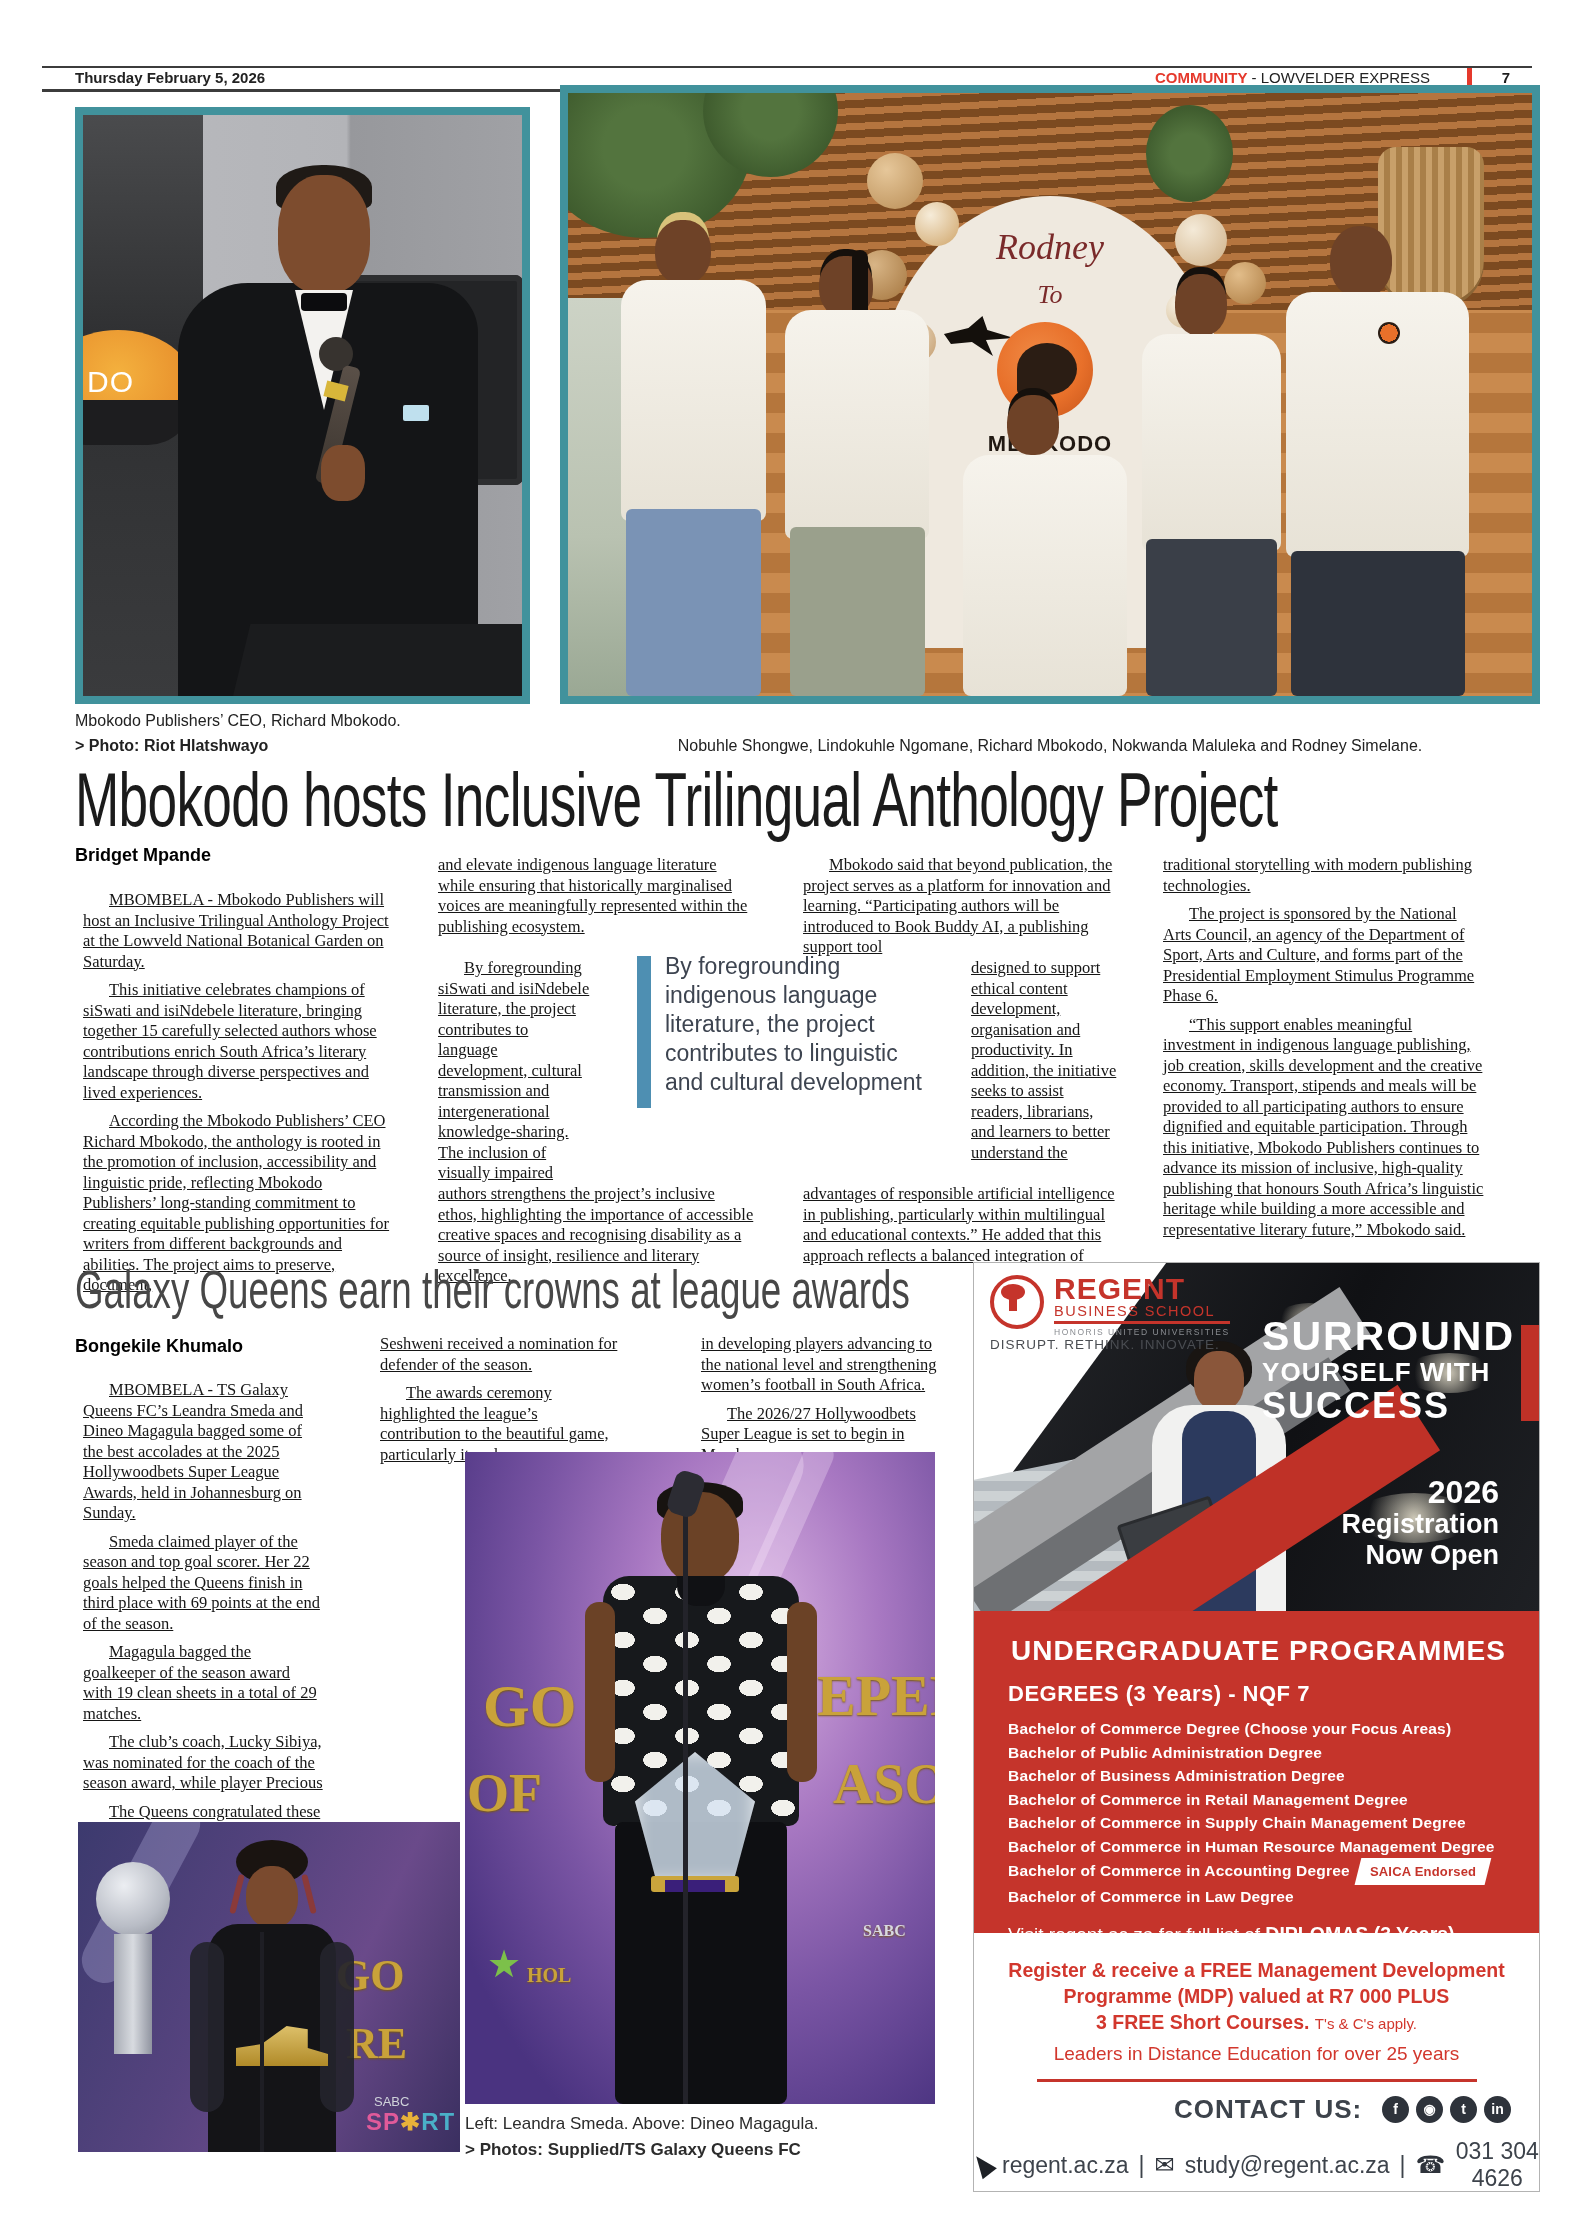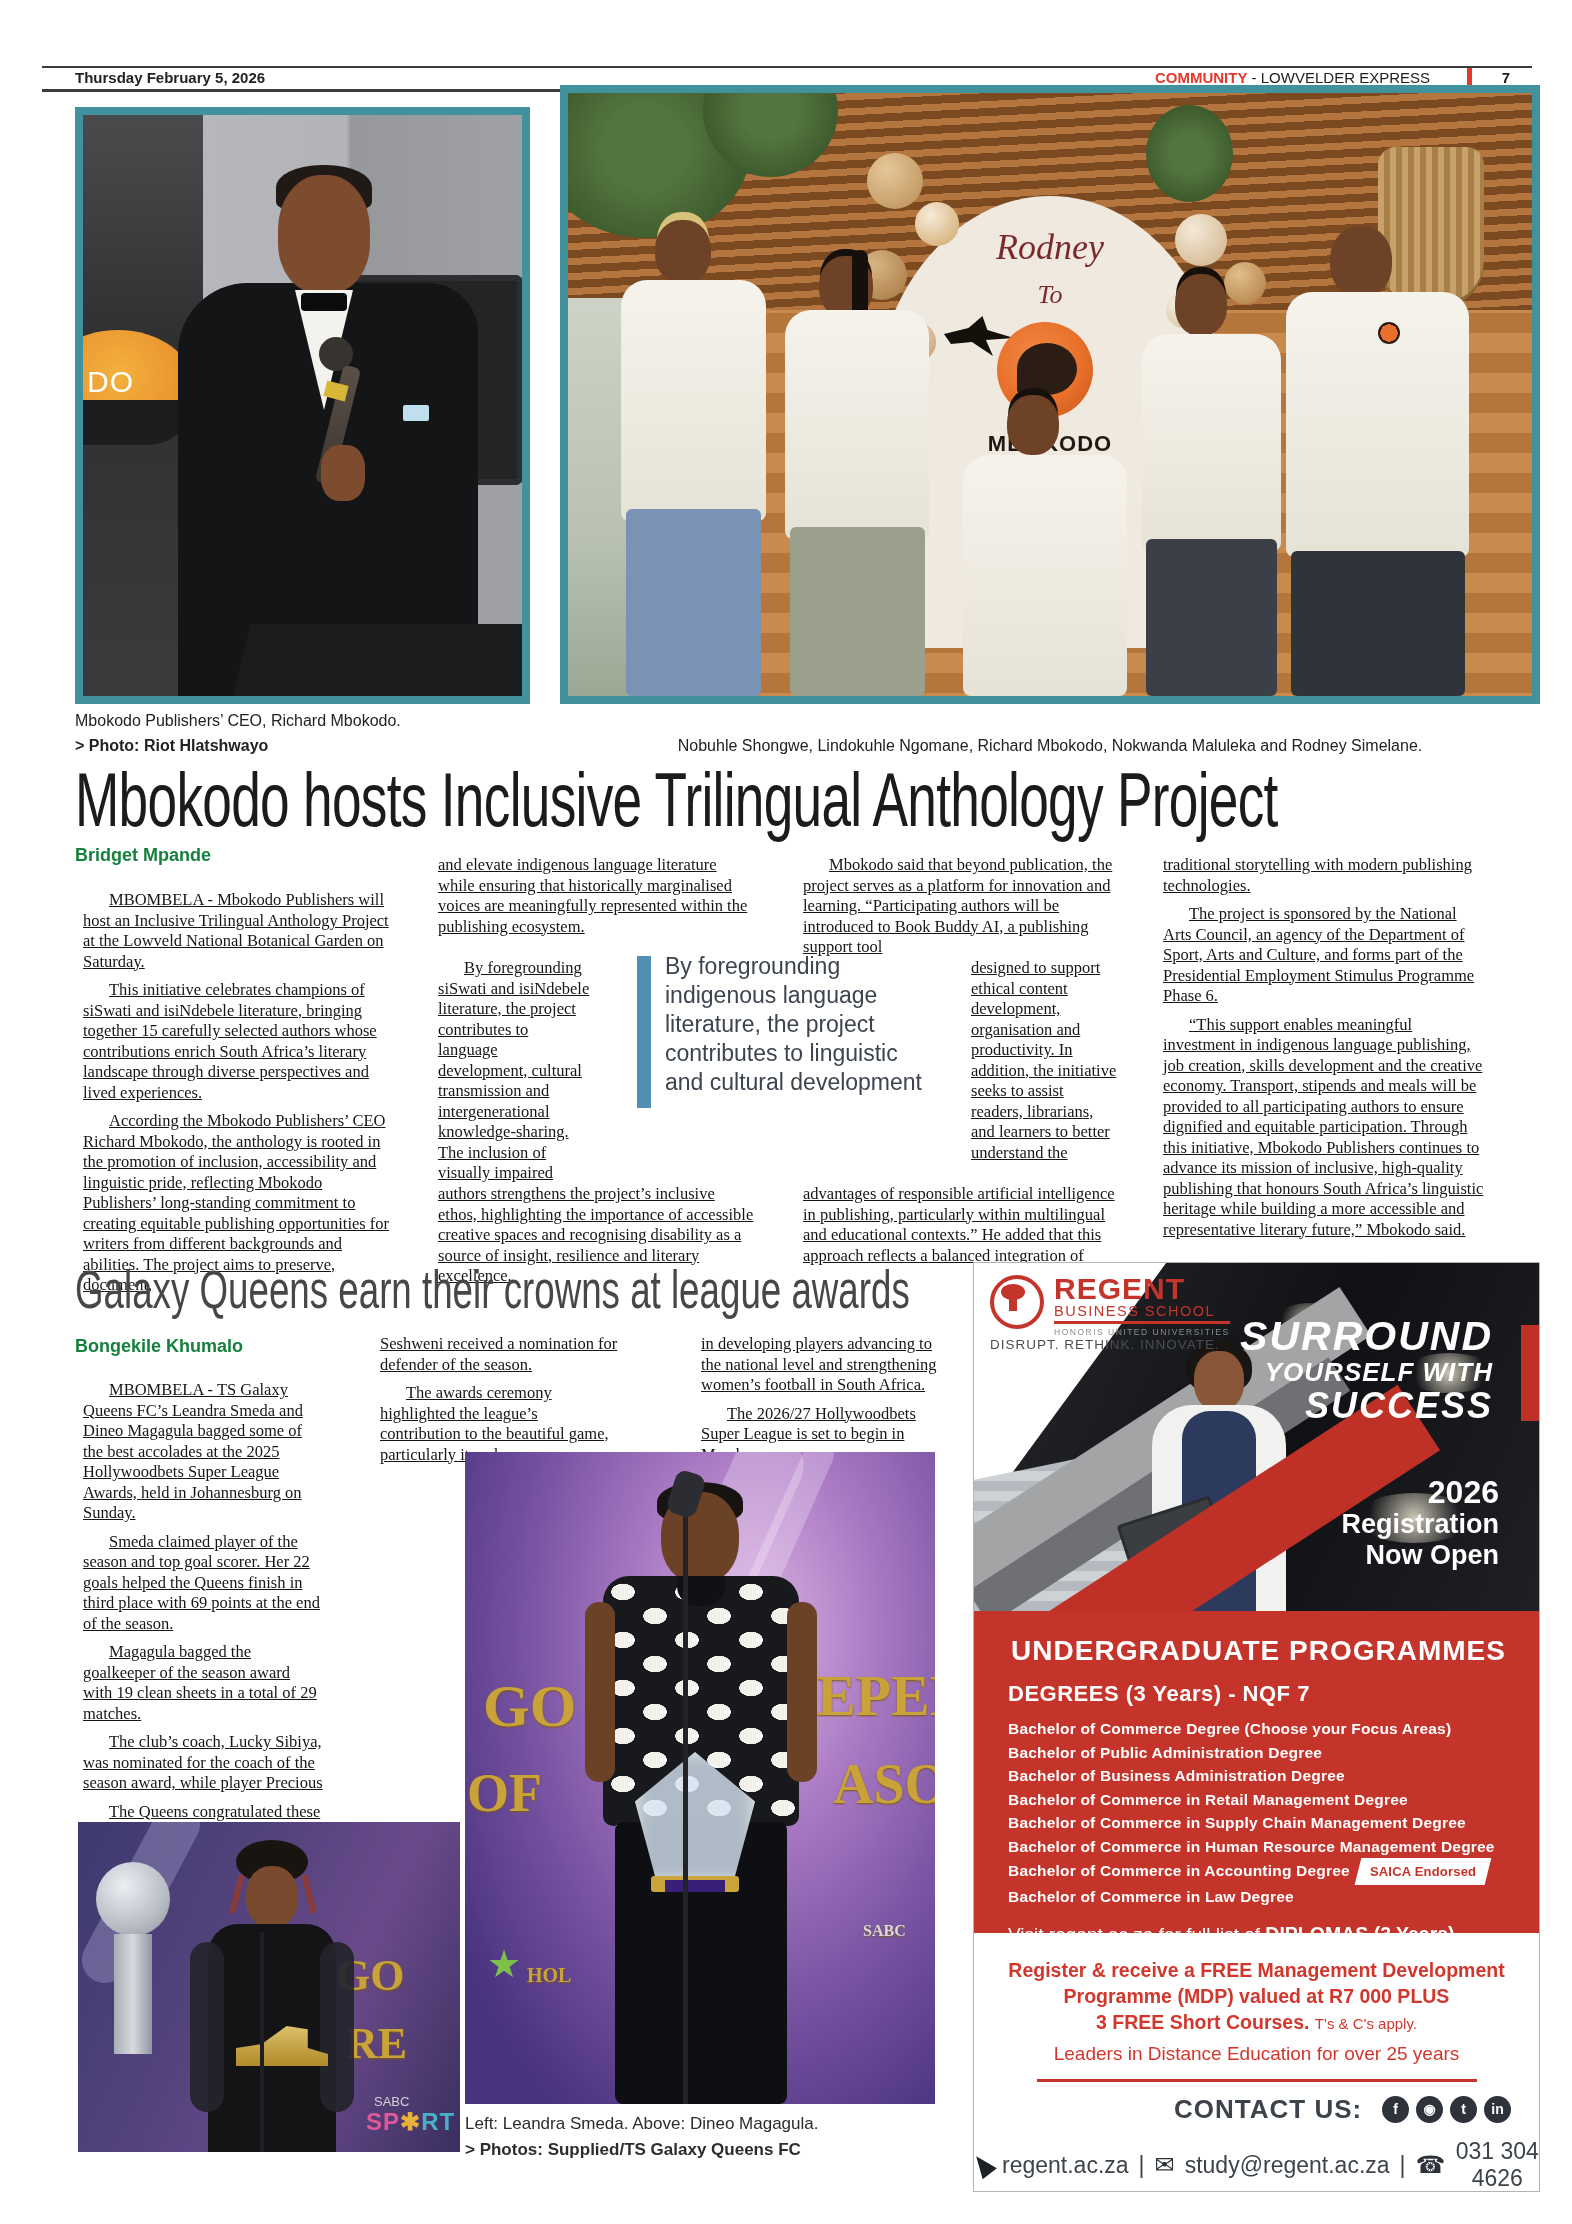--- a/index.html
+++ b/index.html
@@ -61,21 +61,21 @@
   .p2 .brand{left:31.5%;top:56%;width:37%;text-align:center;font-weight:bold;color:#201812;font-size:22px;letter-spacing:1px;}
   .p2 .script{left:37%;top:64%;width:30%;text-align:center;font-family:"Liberation Serif",serif;font-style:italic;color:#1d1710;font-size:34px;transform:rotate(-4deg);}
   .p2 .balloon{border-radius:50%;}
   .p2 .person-head{background:#6e4227;border-radius:46%;}
   .p2 .polo{background:linear-gradient(180deg,#f6f3ec,#e7e2d6);border-radius:26px 26px 8px 8px;}
   .p2 .jeans{border-radius:6px;}
 
   
   .headline1{left:75px;top:756px;width:1460px;}
   .headline1 span{display:inline-block;transform:scaleX(.70);transform-origin:0 0;font-size:76px;letter-spacing:-1px;color:#1b1b1b;white-space:nowrap;}
-  .byline{color:#15803d;font-weight:bold;font-size:18px;}
+  .byline{color:#000000;font-weight:bold;font-size:18px;}
   .by1{left:75px;top:845px;}
   .bodytxt{font-family:"Liberation Serif",serif;font-size:16.5px;line-height:20.5px;color:#161616;}
   .bodytxt p{margin:8px;text-indent:26px;text-decoration:underline;}
   .noindent{text-indent:0 !important;}
   .a1c1{left:75px;top:882px;width:332px;}
   .a1c2a{left:430px;top:847px;width:332px;}
   .a1c2b{left:430px;top:950px;width:168px;}
   .a1c2c{left:430px;top:1176px;width:332px;}
   .a1c3a{left:795px;top:847px;width:332px;}
   .a1c3b{left:963px;top:950px;width:164px;}
@@ -145,21 +145,21 @@
   .logo-regent{color:#c5342b;font-weight:bold;font-size:30px;line-height:28px;letter-spacing:1px;}
   .logo-bs{color:#c5342b;font-size:14.5px;letter-spacing:1.5px;border-bottom:3px solid #c5342b;padding-bottom:2px;}
   .logo-hon{color:#8a8d92;font-size:8.5px;letter-spacing:1.5px;margin-top:3px;}
   .ad-tagline{position:absolute;left:16px;top:74px;font-size:13.5px;color:#4a4d52;letter-spacing:1px;}
   .hero-woman{position:absolute;left:150px;top:78px;width:190px;height:270px;}
   .hw-hair{position:absolute;left:62px;top:0;width:66px;height:52px;background:#191512;border-radius:50% 50% 40% 40%;}
   .hw-face{position:absolute;left:70px;top:10px;width:50px;height:60px;background:#8a563a;border-radius:45%;}
   .hw-shirt{position:absolute;left:28px;top:64px;width:134px;height:206px;background:#f1f1f0;border-radius:40px 40px 0 0;}
   .hw-vest{position:absolute;left:58px;top:70px;width:74px;height:200px;background:#2c3a5e;border-radius:28px 28px 0 0;}
   .hw-tablet{position:absolute;left:0px;top:168px;width:92px;height:58px;background:#3a3d41;border:3px solid #2a2c2f;border-radius:4px;transform:rotate(-18deg);}
-  .hero-txt{position:absolute;right:46px;top:52px;text-align:right;color:#fff;font-style:italic;}
+  .hero-txt{position:absolute;right:24px;top:52px;color:#fff;}
   .ht1{font-size:41px;font-weight:bold;letter-spacing:2px;line-height:42px;}
   .ht2{font-size:26px;font-weight:bold;letter-spacing:1px;line-height:30px;}
   .ht3{font-size:36px;font-weight:bold;letter-spacing:2px;line-height:38px;}
   .hero-reg{position:absolute;right:40px;top:212px;text-align:right;color:#fff;}
   .hr1{font-size:32px;font-weight:bold;line-height:34px;}
   .hr2{font-size:27px;font-weight:bold;line-height:31px;}
   .ad-red{position:relative;width:100%;height:322px;background:#c5342b;color:#fff;box-sizing:border-box;padding:24px 30px 0 34px;}
   .prog-title{text-align:center;font-size:28px;font-weight:bold;letter-spacing:1px;}
   .deg-title{font-size:22px;font-weight:bold;margin-top:14px;letter-spacing:.5px;}
   .deg-line{font-size:15.5px;font-weight:bold;line-height:23.5px;letter-spacing:.2px;}

